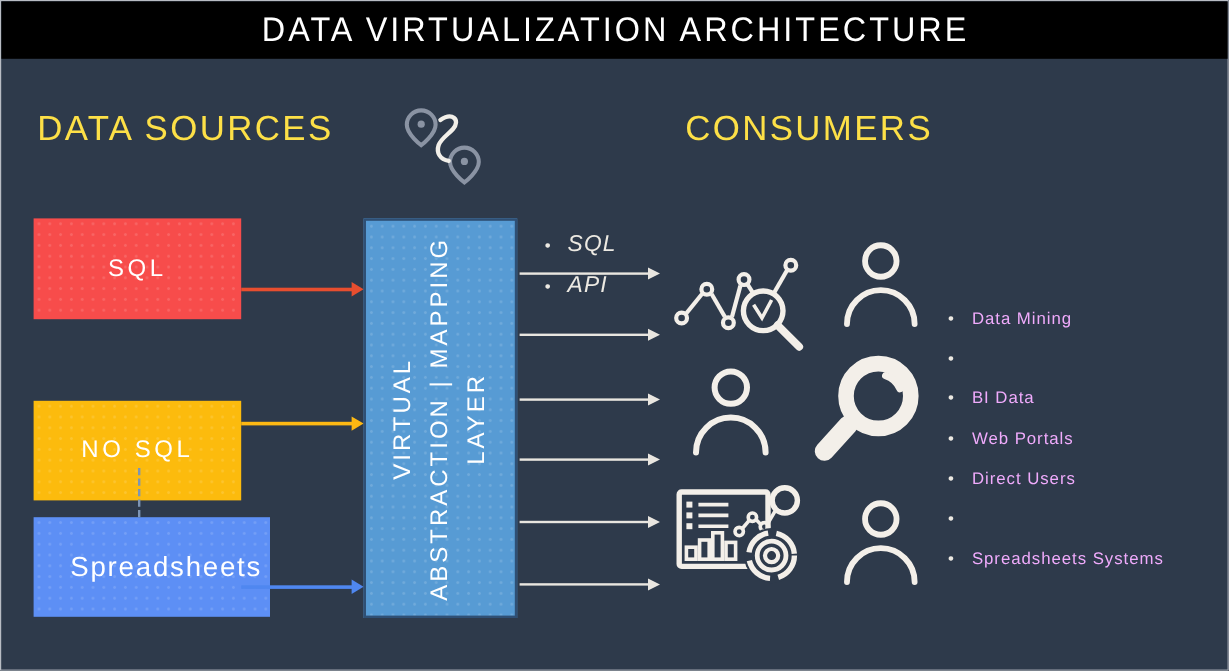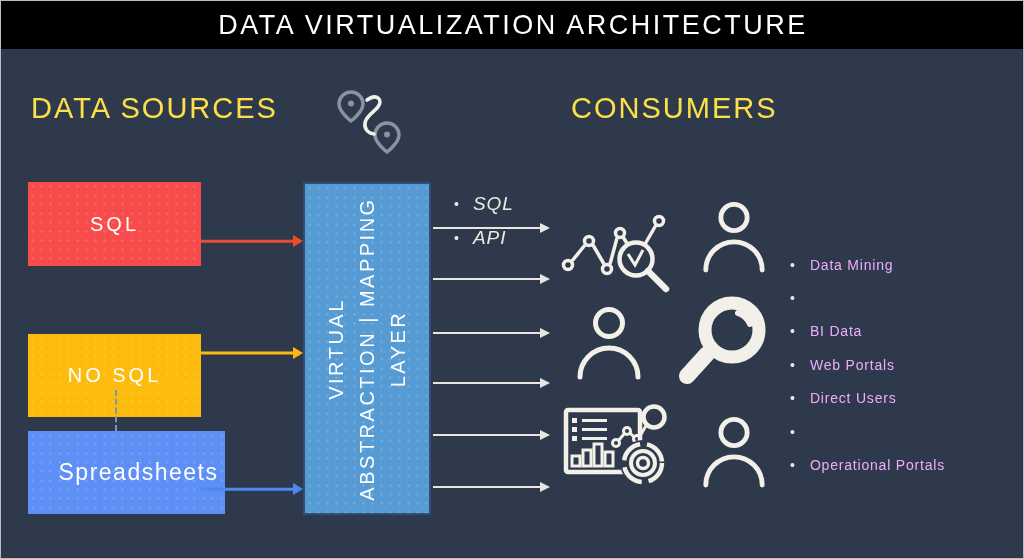--- a/index.html
+++ b/index.html
@@ -240,17 +240,17 @@
       </div>
     <div class="row">
         <span class="bullet">•</span>
         <span class="txt">Direct Users</span>
       </div>
     <div class="row">
         <span class="bullet">•</span>
       </div>
     <div class="row">
         <span class="bullet">•</span>
-        <span class="txt">Operational Portals</span>
+        <span class="txt">Spreadsheets Systems</span>
       </div>
   </div>
 
 </div>
 
 </body></html>

